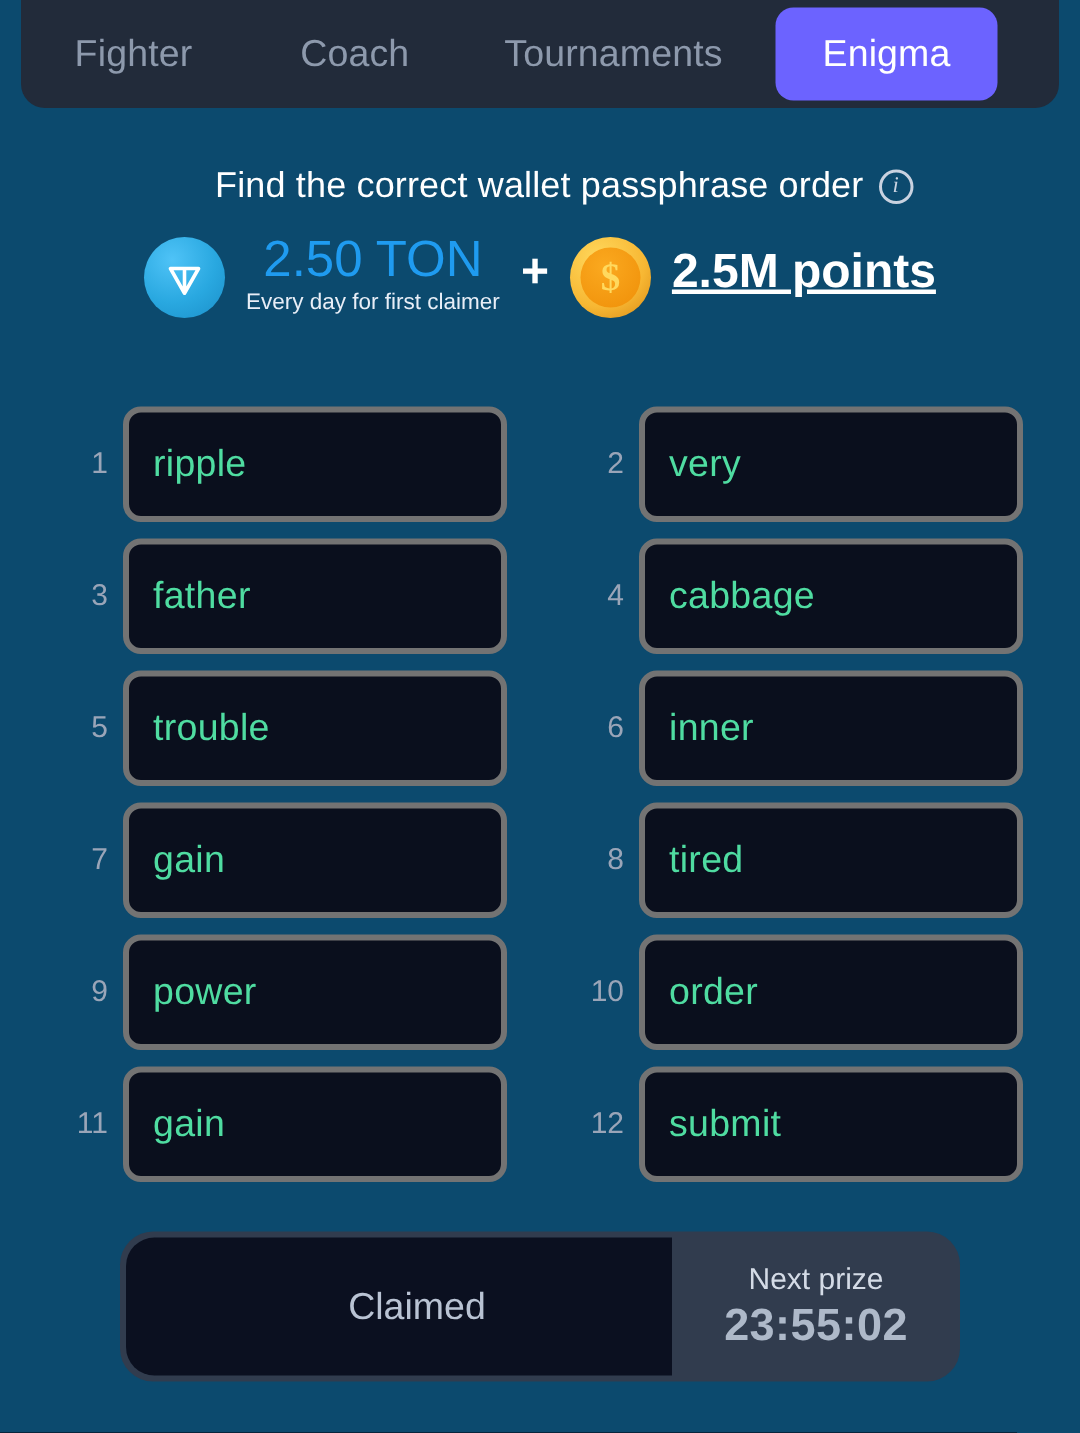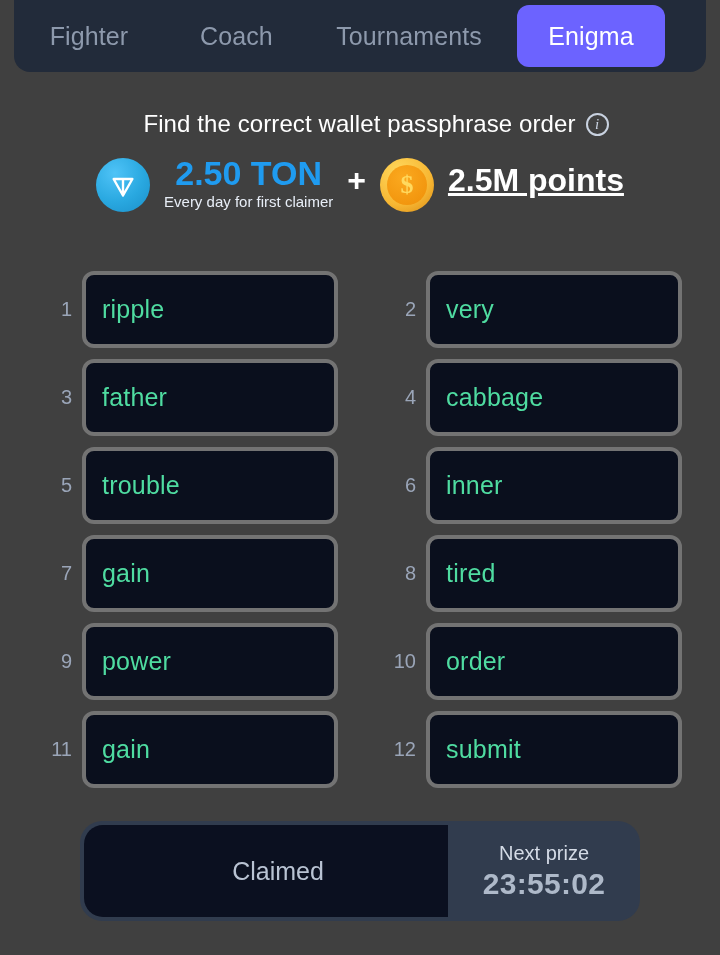--- a/index.html
+++ b/index.html
@@ -10,21 +10,21 @@
     height: 955px;
     background: #070b17;
     font-family: "Liberation Sans", sans-serif;
     overflow: hidden;
   }
 
   .app {
     position: relative;
     width: 720px;
     height: 955px;
-    background: #404040;
+    background: #0c4a6e;
   }
 
   
   .navbar {
     position: absolute;
     left: 14px;
     top: 0px;
     width: 692px;
     height: 72px;
     background: #222b3a;
@@ -113,21 +113,21 @@
     display: flex;
     align-items: center;
     justify-content: center;
     flex: none;
     margin-top: 2px;
   }
 
   .ton-block { display: flex; flex-direction: column; align-items: center; }
   .ton-amount {
     font-size: 34px;
-    font-weight: bold;
+    font-weight: normal;
     color: #1f9bf0;
     line-height: 1.05;
     white-space: nowrap;
   }
   .ton-sub {
     font-size: 15px;
     color: #e8eef7;
     margin-top: 1px;
     white-space: nowrap;
   }

